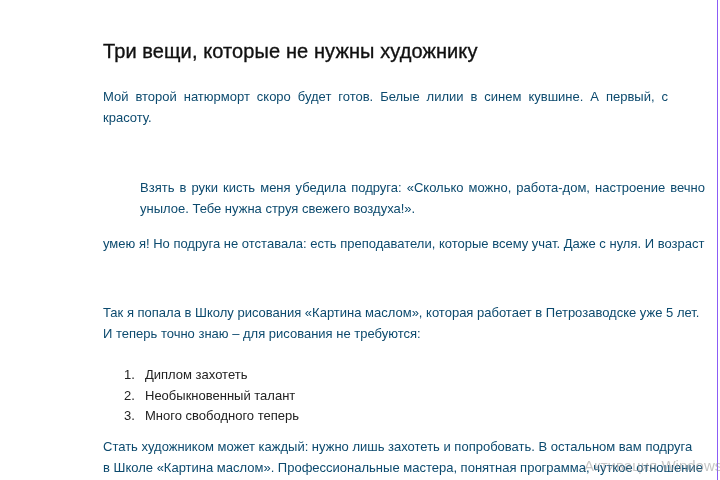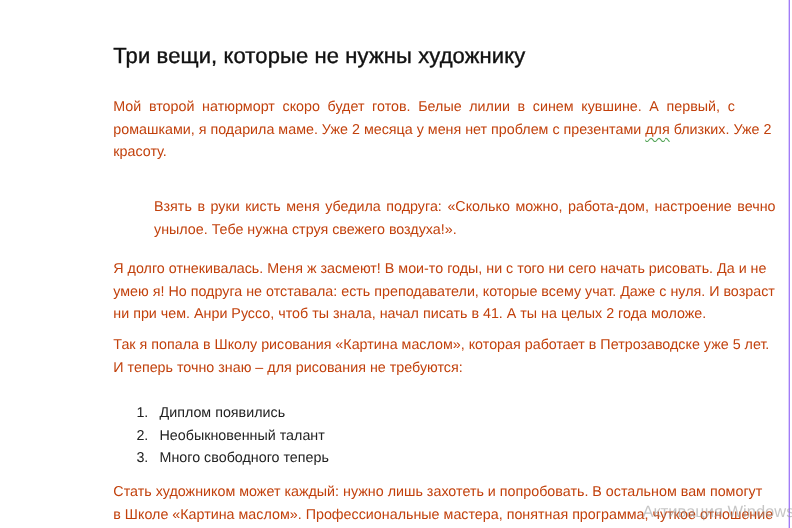--- a/index.html
+++ b/index.html
@@ -42,21 +42,21 @@
       white-space: nowrap;
       -webkit-text-stroke: 0.35px #111111;
     }
     .para {
       position: absolute;
       left: 0;
       width: 565px;
       margin: 0;
       font-size: 13px;
       line-height: 20.5px;
-      color: #c2410c;
+      color: #0c4a6e;
       text-align: justify;
     }
     .line {
       display: block;
       white-space: nowrap;
     }
     .line.just {
       text-align: justify;
       text-align-last: justify;
     }
@@ -102,56 +102,53 @@
 </head>
 <body>
 
 <div class="page">
   <div class="page-content">
 
     <h1 class="doc-title">Три вещи, которые не нужны художнику</h1>
 
     <p class="para p1">
       <span class="line just">Мой второй натюрморт скоро будет готов. Белые лилии в синем кувшине. А первый, с</span>
-      <span class="line just"><span>ромашками, я подарила маме. Уже 2 месяца у меня нет проблем с презентами </span><span class="grammar-mark">для</span><span> близких. Уже 2</span></span>
       <span class="line">красоту.</span>
     </p>
 
     <p class="para p2">
       <span class="line just">Взять в руки кисть меня убедила подруга: «Сколько можно, работа-дом, настроение вечно</span>
       <span class="line">унылое. Тебе нужна струя свежего воздуха!».</span>
     </p>
 
     <p class="para p3">
-      <span class="line just">Я долго отнекивалась. Меня ж засмеют! В мои-то годы, ни с того ни сего начать рисовать. Да и не</span>
       <span class="line just">умею я!  Но подруга не отставала: есть преподаватели, которые всему учат. Даже с нуля. И возраст</span>
-      <span class="line">ни при чем. Анри Руссо, чтоб ты знала, начал писать в 41. А ты на целых 2 года моложе.</span>
     </p>
 
     <p class="para p4">
       <span class="line just">Так я попала в Школу рисования «Картина маслом», которая работает в Петрозаводске уже 5 лет.</span>
       <span class="line">И теперь точно знаю – для рисования не требуются:</span>
     </p>
 
     <ol class="list">
       <li>
         <span class="num">1.</span>
-        <span>Диплом появились</span>
+        <span>Диплом захотеть</span>
       </li>
       <li>
         <span class="num">2.</span>
         <span>Необыкновенный талант</span>
       </li>
       <li>
         <span class="num">3.</span>
         <span>Много свободного теперь</span>
       </li>
     </ol>
 
     <p class="para p5">
-      <span class="line just">Стать художником может каждый: нужно лишь захотеть и попробовать. В остальном вам помогут</span>
+      <span class="line just">Стать художником может каждый: нужно лишь захотеть и попробовать. В остальном вам подруга</span>
       <span class="line just">в Школе «Картина маслом». Профессиональные мастера, понятная программа, чуткое отношение</span>
     </p>
 
   </div>
 </div>
 
 <div class="watermark">Активация Windows</div>
 
 </body></html>

